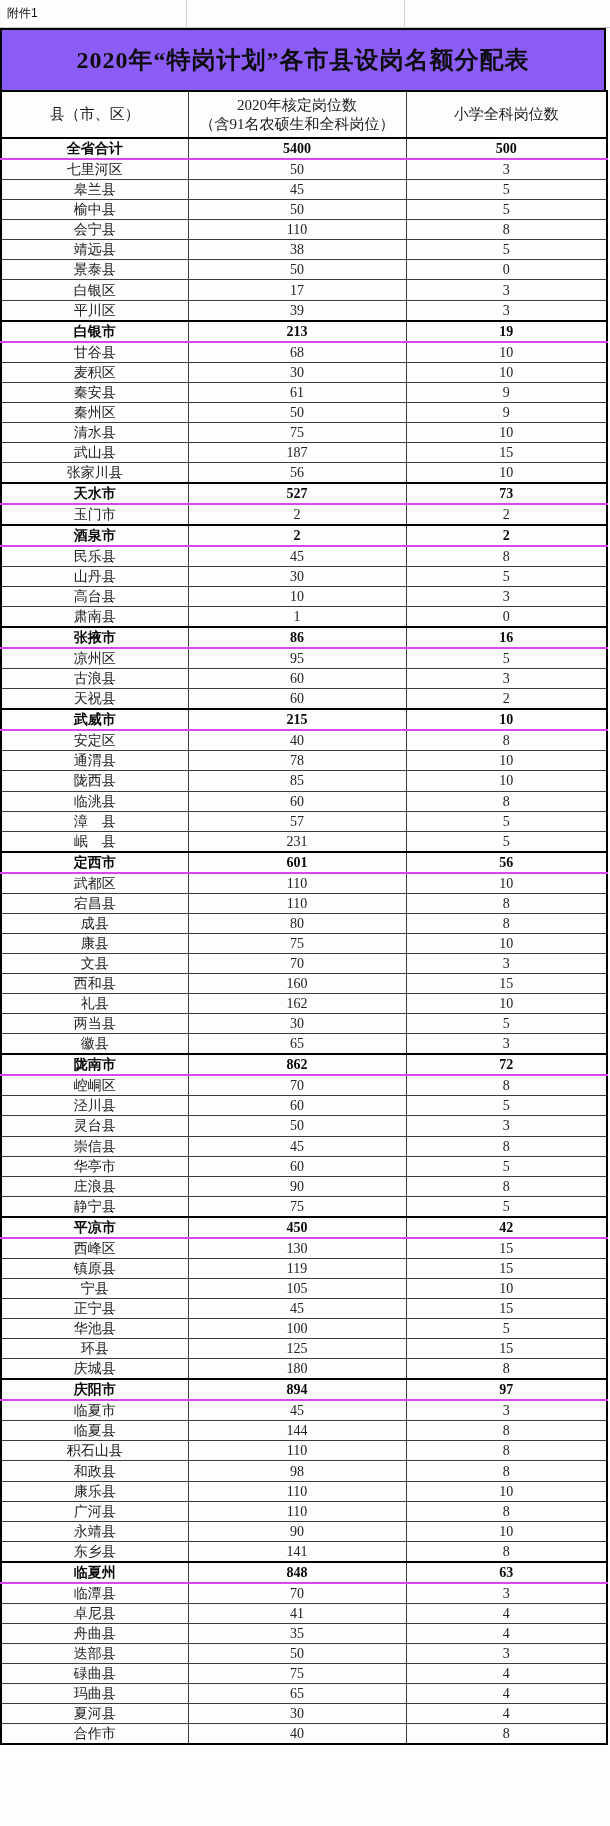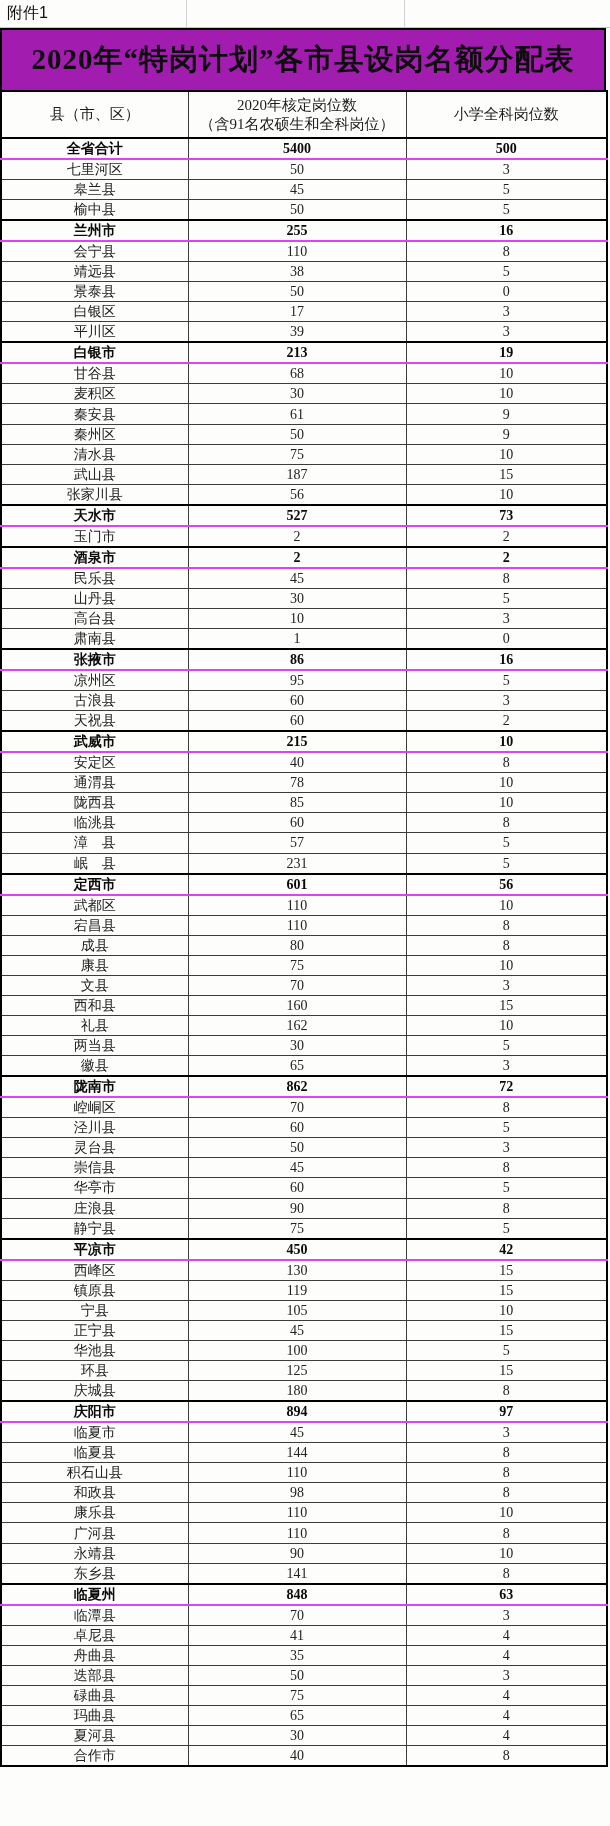--- a/index.html
+++ b/index.html
@@ -24,41 +24,41 @@
     border-bottom: 1px solid #c6c6c6;
   }
   .top-cell { height: 100%; }
   .top-cell.tc1 {
     width: 187px;
     display: flex;
     align-items: center;
     padding-left: 7px;
     border-right: 1px solid #d2d2d2;
     font-family: "Liberation Sans", "DejaVu Sans", sans-serif;
-    font-size: 16px;
+    font-size: 12px;
     color: #111;
   }
   .top-cell.tc2 { width: 218px; border-right: 1px solid #d2d2d2; }
   .top-cell.tc3 { flex: 1; }
 
   .sheet { width: 606px; }
 
   .title-block {
     width: 606px;
     height: 62px;
     border: 2px solid #000;
     border-bottom: none;
     display: flex;
     align-items: center;
     justify-content: center;
-    font-size: 29px;
+    font-size: 24px;
     font-weight: bold;
     letter-spacing: 1px;
     color: #0d0d0d;
-    background: #a21caf;
+    background: #8b5cf6;
   }
 
   table.alloc {
     width: 606px;
     border-collapse: collapse;
     table-layout: fixed;
   }
   table.alloc col.c1 { width: 187px; }
   table.alloc col.c2 { width: 218px; }
   table.alloc col.c3 { width: 201px; }
@@ -144,25 +144,20 @@
           <tr>
     <td>皋兰县</td>
     <td>45</td>
     <td>5</td>
   </tr>
           <tr>
     <td>榆中县</td>
     <td>50</td>
     <td>5</td>
   </tr>
-          <tr class="group">
-    <td>兰州市</td>
-    <td>255</td>
-    <td>16</td>
-  </tr>
           <tr>
     <td>会宁县</td>
     <td>110</td>
     <td>8</td>
   </tr>
           <tr>
     <td>靖远县</td>
     <td>38</td>
     <td>5</td>
   </tr>

